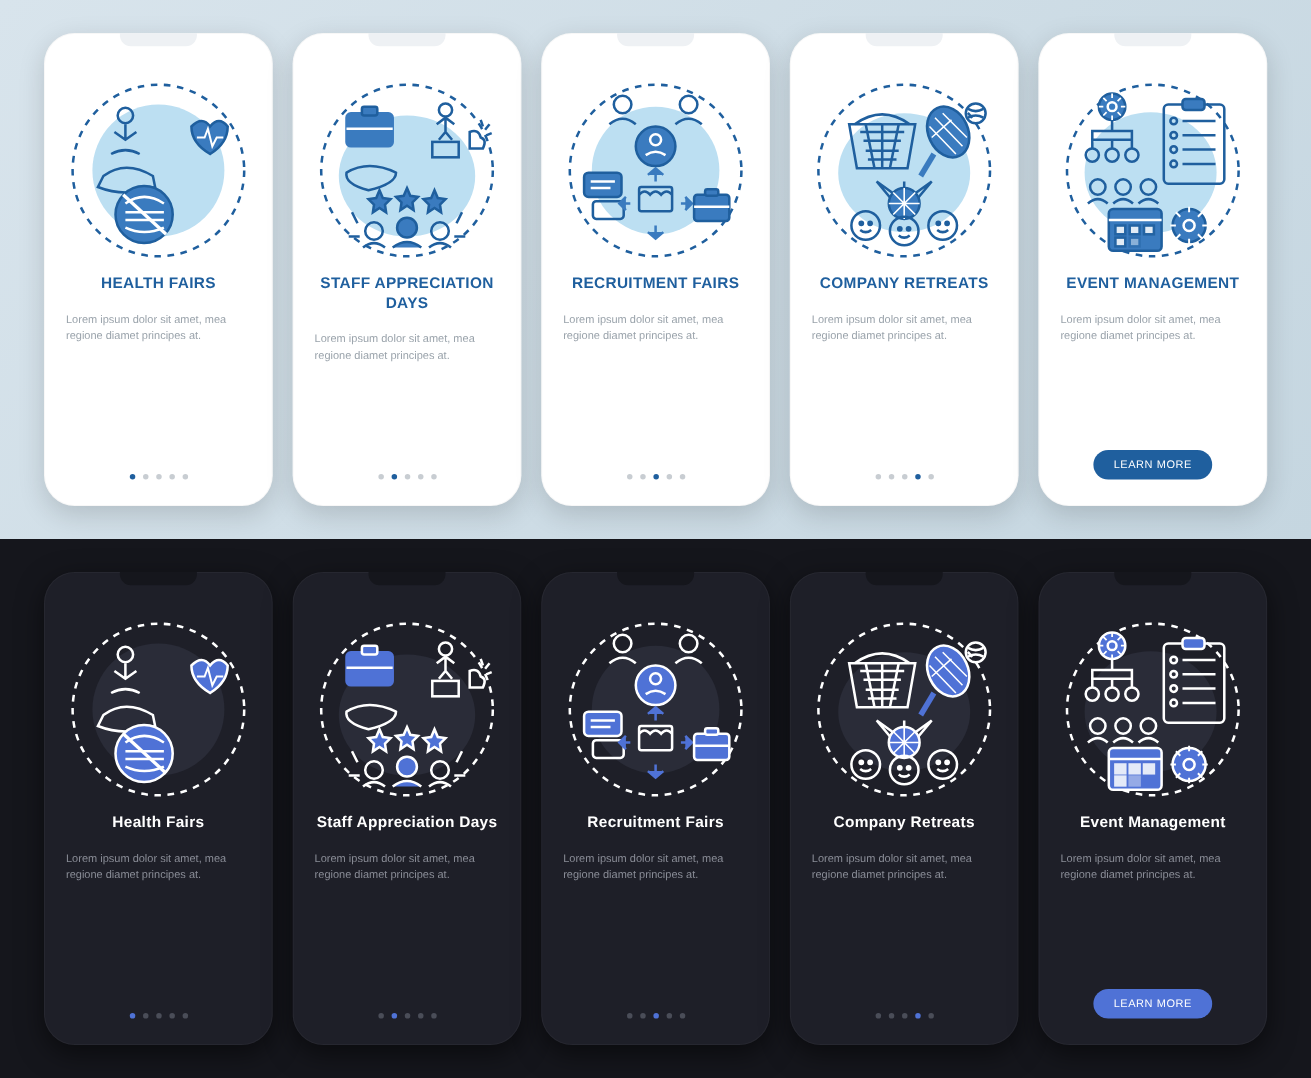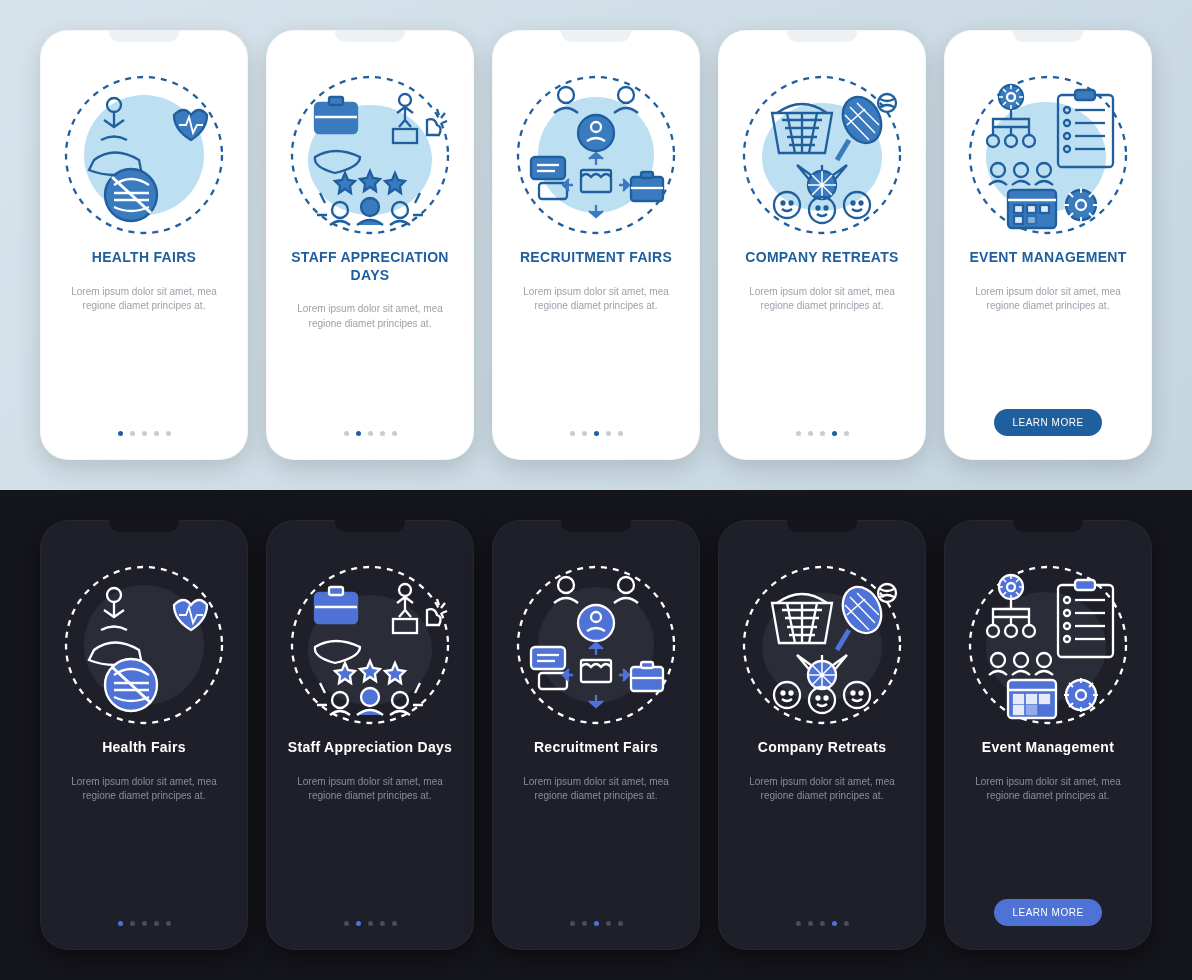--- a/index.html
+++ b/index.html
@@ -10,21 +10,21 @@
   .phone { width: 208px; height: 430px; border-radius: 28px; padding: 10px; position: relative; display: flex; flex-direction: column; align-items: center; }
   .phone-light { background: #fff; box-shadow: 0 8px 24px rgba(0,0,0,.15), inset 0 0 0 1px rgba(0,0,0,.03); }
   .phone-dark { background: #1e1f28; box-shadow: 0 8px 24px rgba(0,0,0,.5), inset 0 0 0 1px rgba(255,255,255,.04); }
   .notch { width: 70px; height: 12px; border-radius: 0 0 10px 10px; position: absolute; top: 0; left: 50%; transform: translateX(-50%); }
   .phone-light .notch { background: #eef1f4; }
   .phone-dark .notch { background: #15161c; }
   .illus { width: 170px; height: 170px; margin-top: 25px; position: relative; display:flex; align-items:center; justify-content:center; }
   .title { font-weight: 800; font-size: 14px; text-align: center; margin-top: 14px; padding: 0 8px; line-height: 1.25; letter-spacing: .3px; }
   .phone-light .title { color: #1f5f9e; text-transform: uppercase; }
   .phone-dark .title { color: #fff; }
-  .desc { font-size: 10px; text-align: center; line-height: 1.45; margin-top: 18px; padding: 0 10px; }
+  .desc { font-size: 10px; line-height: 1.45; margin-top: 18px; padding: 0 10px; }
   .phone-light .desc { color: #9aa3ab; }
   .phone-dark .desc { color: #8a8d97; }
   .dots { display: flex; gap: 7px; justify-content: center; margin-top: auto; margin-bottom: 14px; }
   .dot { width: 5px; height: 5px; border-radius: 50%; }
   .phone-light .dot { background: #c8cdd2; }
   .phone-light .dot.active { background: #1f5f9e; }
   .phone-dark .dot { background: #4a4d58; }
   .phone-dark .dot.active { background: #4f72d6; }
   .btn { border: none; border-radius: 18px; padding: 8px 18px; font-size: 10px; font-weight: 400; letter-spacing: .5px; cursor: pointer; margin-top: auto; margin-bottom: 14px; }
   .phone-light .btn { background: #1f5f9e; color: #fff; }

